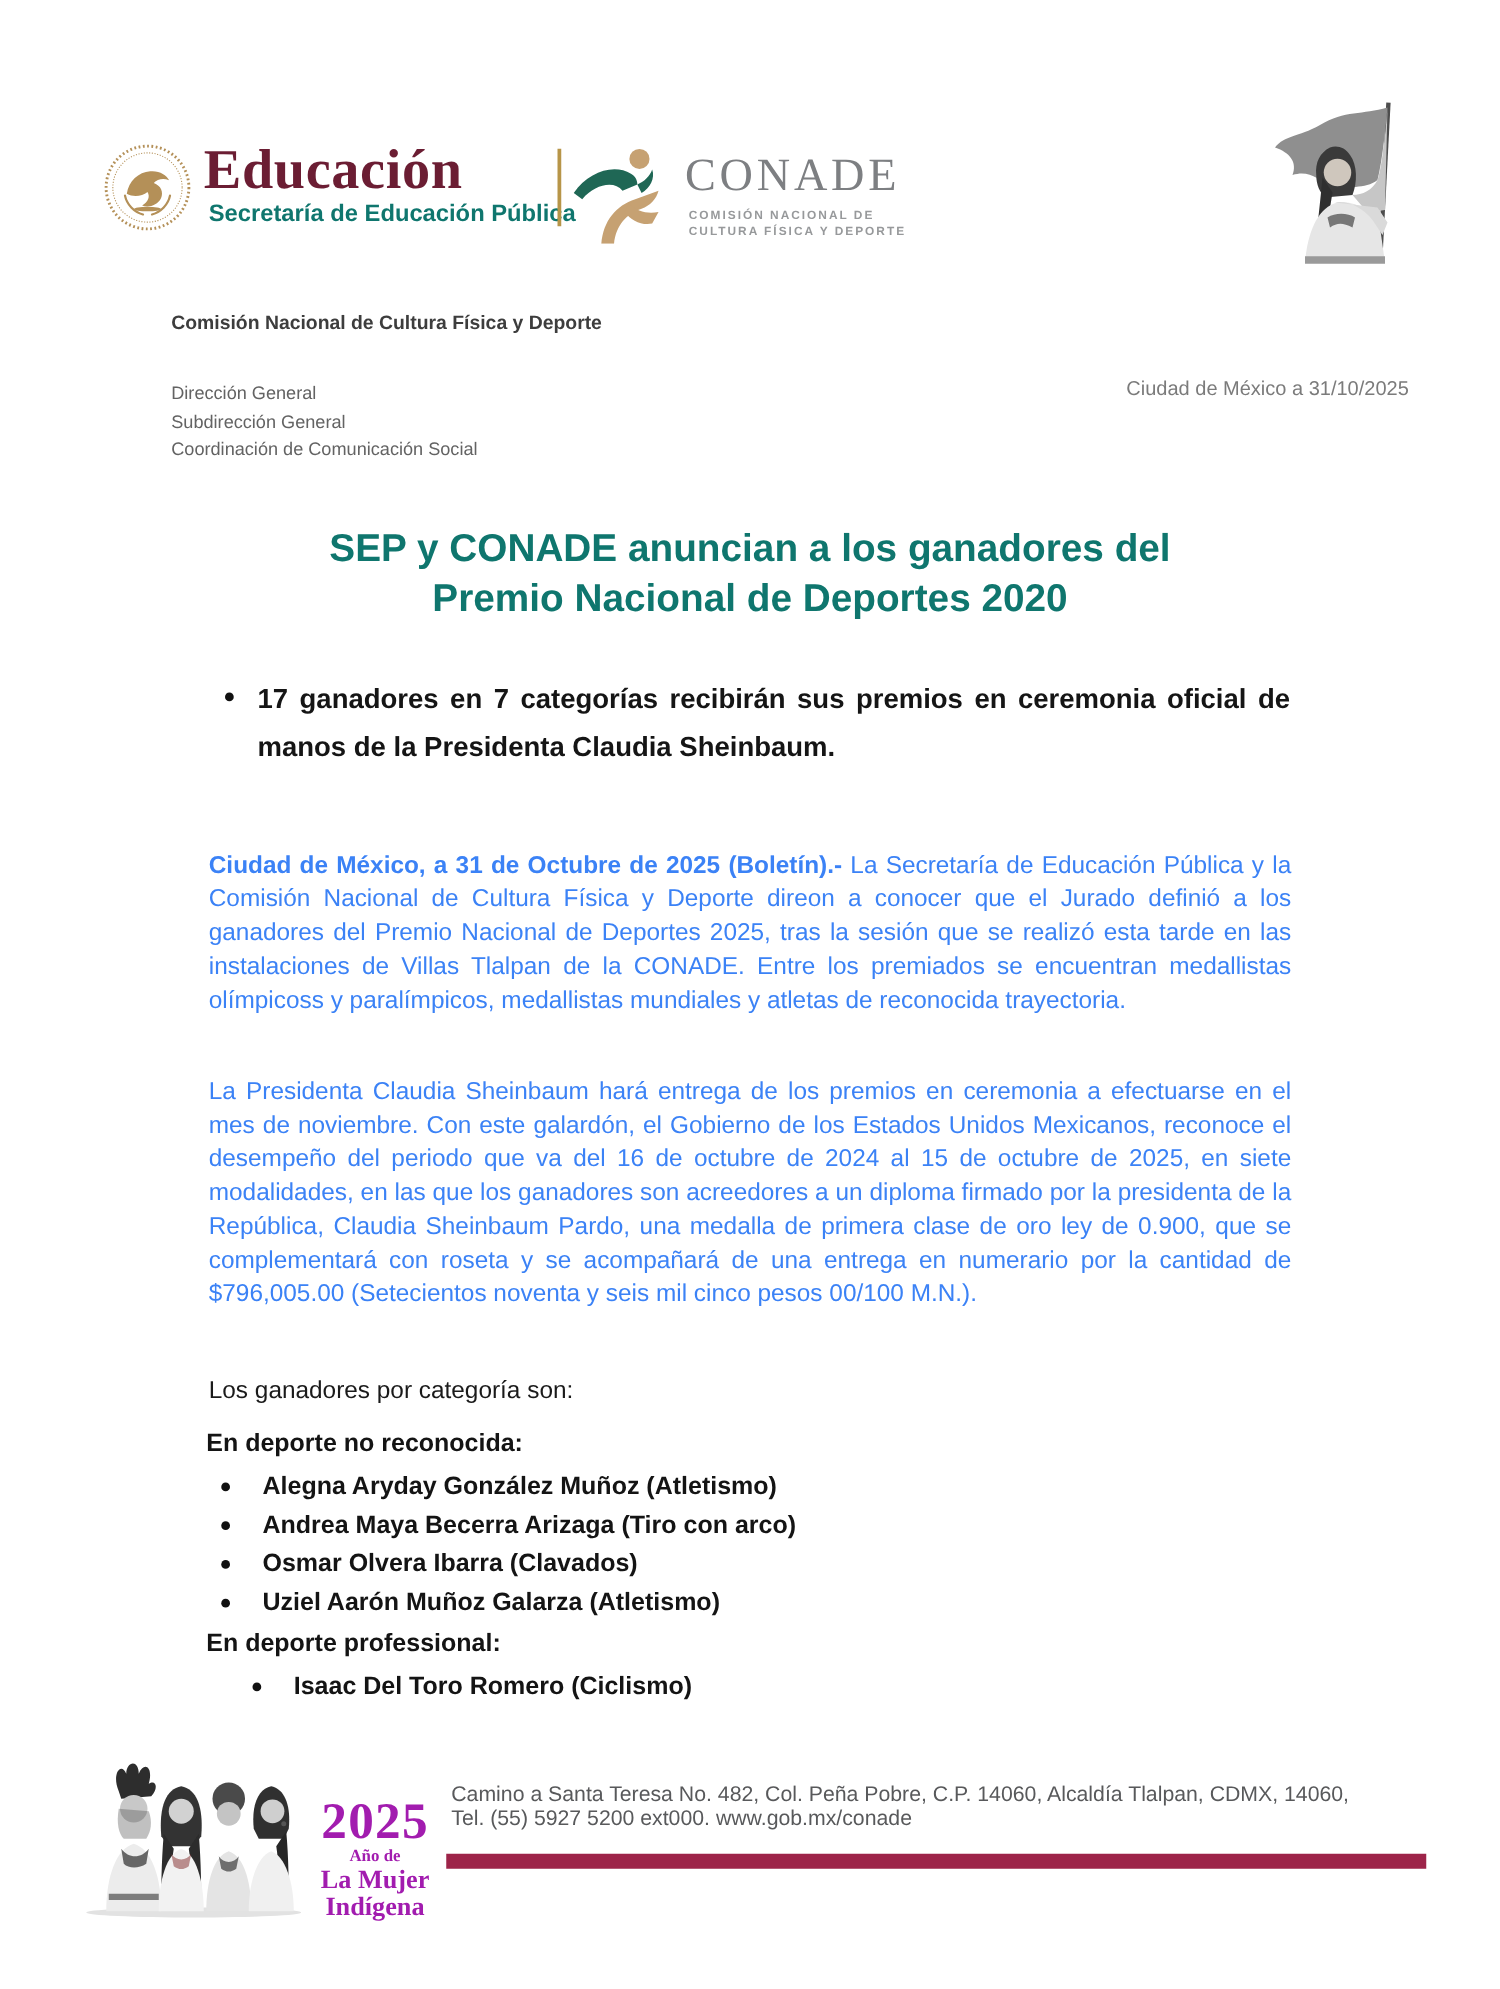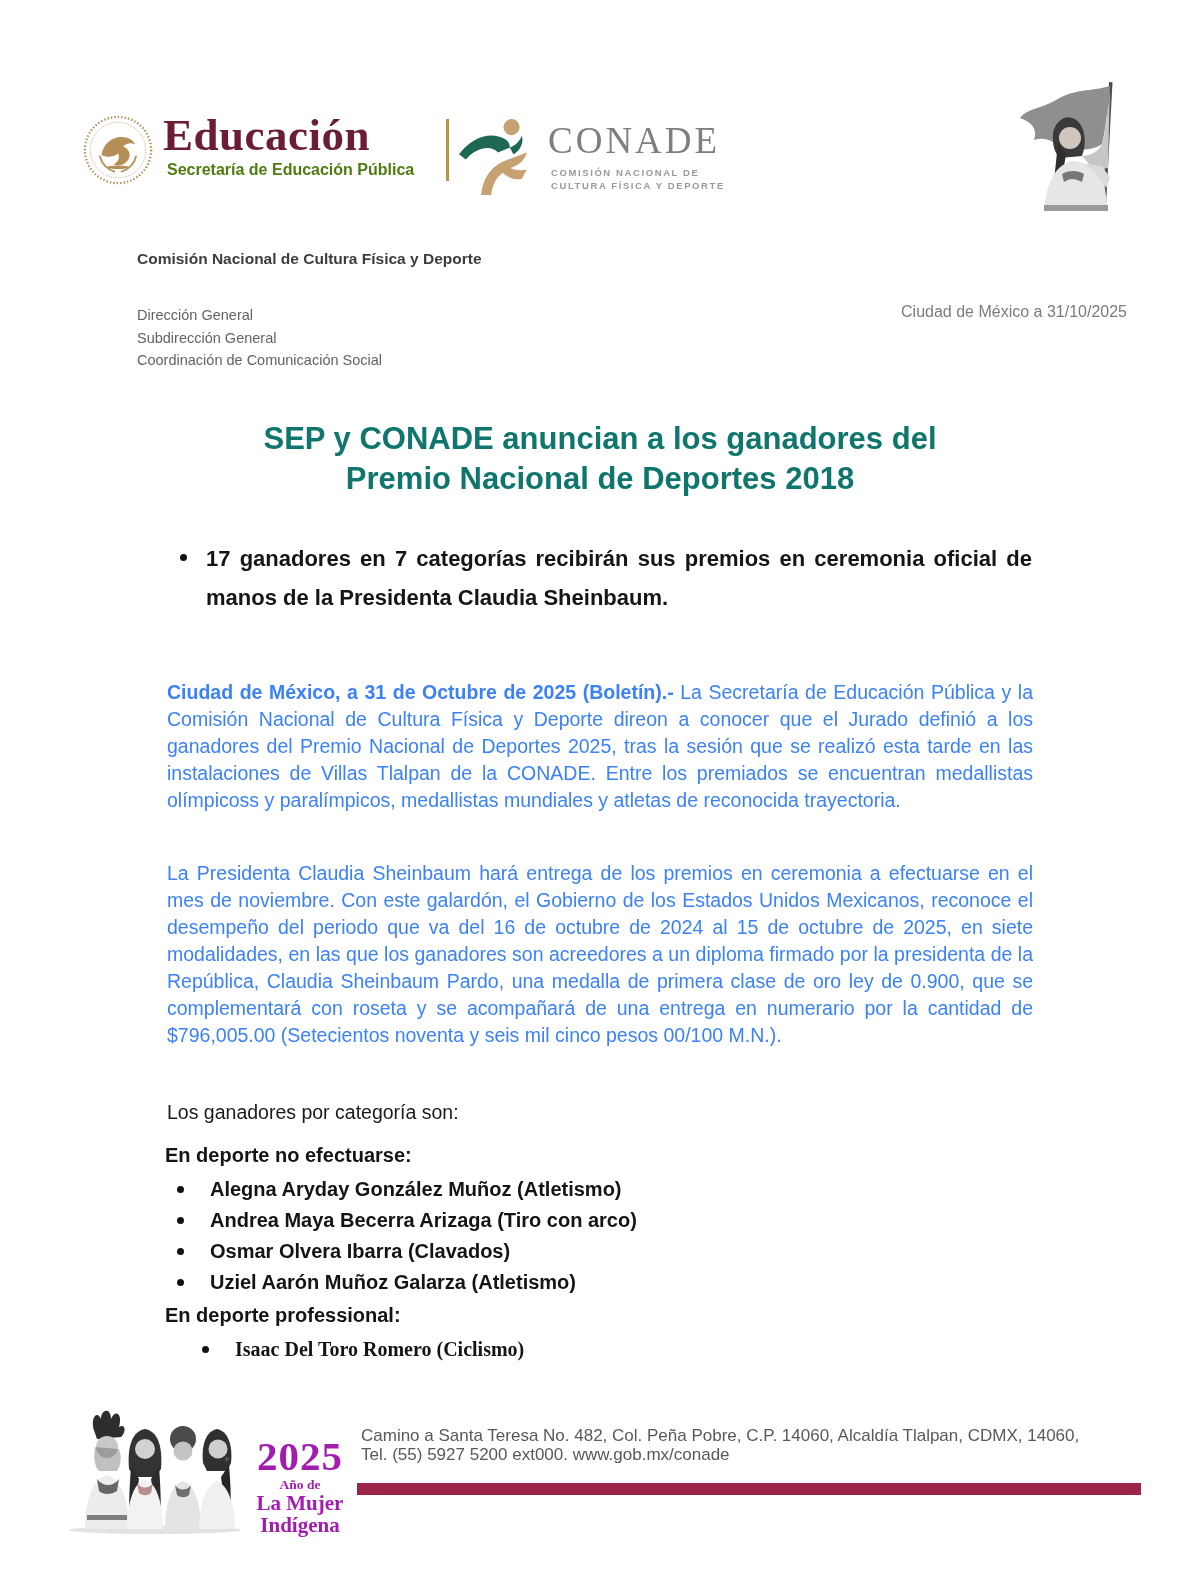--- a/index.html
+++ b/index.html
@@ -7,21 +7,21 @@
   .page {
     position:relative; width:1200px; height:1591px; margin:15px auto;
     background:#ffffff; overflow:hidden;
     font-family:"Liberation Sans", sans-serif; color:#1a1a1a;
   }
   .abs { position:absolute; }
 
   
   .edu-wordmark { left:163px; top:94px; font-family:"Liberation Serif", serif;
     font-weight:bold; font-size:45px; color:#6b1d33; letter-spacing:0.5px; }
-  .edu-sub { left:167px; top:146px; font-size:16px; font-weight:bold; color:#4d7c0f; }
+  .edu-sub { left:167px; top:146px; font-size:19px; font-weight:bold; color:#0f766e; }
   .logo-divider { left:446px; top:104px; width:3px; height:62px; background:#b79548; }
   .conade-word { left:548px; top:104px; font-family:"Liberation Serif", serif;
     font-size:37px; color:#7d7f82; letter-spacing:3px; font-weight:500; }
   .conade-sub { left:551px; top:151px; font-size:9.5px; color:#97999b;
     letter-spacing:1.6px; line-height:13px; font-weight:bold; }
 
   .org-name { left:137px; top:235px; font-size:15.5px; font-weight:bold; color:#3d3d3d; }
   .dept-lines { left:137px; top:289px; font-size:14.5px; color:#636363; line-height:22.5px; }
   .dateline { right:73px; top:288px; font-size:16px; color:#7b7b7b; }
 
@@ -39,21 +39,21 @@
   .para-2 { top:845px; }
 
   .winners-intro { left:167px; top:1086px; font-size:19.5px; color:#1a1a1a; }
 
   .cat-heading { left:165px; font-size:20px; font-weight:bold; color:#141414; }
   .cat-heading-1 { top:1129px; }
   .cat-heading-2 { top:1289px; }
 
   .cat-list { font-size:20px; font-weight:bold; color:#141414; line-height:31px; }
   .cat-list-1 { left:177px; top:1159px; }
-  .cat-list-2 { left:202px; top:1319px;font-family:Liberation Serif, serif; }
+  .cat-list-2 { left:202px; top:1319px; }
   .li-row { position:relative; padding-left:33px; }
   .dot { display:inline-block; width:7px; height:7px; border-radius:50%; background:#111; }
   .li-row .dot { position:absolute; left:0; top:12px; }
 
   
   .year-block { left:250px; top:1420px; width:100px; text-align:center;
     font-family:"Liberation Serif", serif; color:#a21caf; }
   .year-big { font-size:41px; font-weight:bold; line-height:42px; letter-spacing:1px; }
   .year-l1 { font-size:13.5px; line-height:15px; font-weight:bold; }
   .year-l2, .year-l3 { font-size:21px; line-height:22px; font-weight:bold; }
@@ -126,37 +126,37 @@
   <div class="abs dept-lines">
     <div>Dirección General</div>
     <div>Subdirección General</div>
     <div>Coordinación de Comunicación Social</div>
   </div>
 
   <div class="abs dateline">Ciudad de México a 31/10/2025</div>
 
   <h1 class="abs doc-title" style="margin:0;">
     <div>SEP y CONADE anuncian a los ganadores del</div>
-    <div>Premio Nacional de Deportes 2018</div>
+    <div>Premio Nacional de Deportes 2020</div>
   </h1>
 
   <div class="abs lead-bullet">
     <span class="dot"></span>
     <span>17 ganadores en 7 categorías recibirán sus premios en ceremonia oficial de manos de la Presidenta Claudia Sheinbaum.</span>
   </div>
 
   <p class="abs para para-1">
     <strong>Ciudad de México, a 31 de Octubre de 2025 (Boletín).-</strong><span> La Secretaría de Educación Pública y la Comisión Nacional de Cultura Física y Deporte direon a conocer que el Jurado definió a los ganadores del Premio Nacional de Deportes 2025, tras la sesión que se realizó esta tarde en las instalaciones de Villas Tlalpan de la CONADE. Entre los premiados se encuentran medallistas olímpicoss y paralímpicos, medallistas mundiales y atletas de reconocida trayectoria.</span>
   </p>
 
   <p class="abs para para-2">La Presidenta Claudia Sheinbaum hará entrega de los premios en ceremonia a efectuarse en el mes de noviembre. Con este galardón, el Gobierno de los Estados Unidos Mexicanos, reconoce el desempeño del periodo que va del 16 de octubre de 2024 al 15 de octubre de 2025, en siete modalidades, en las que los ganadores son acreedores a un diploma firmado por la presidenta de la República, Claudia Sheinbaum Pardo, una medalla de primera clase de oro ley de 0.900, que se complementará con roseta y se acompañará de una entrega en numerario por la cantidad de $796,005.00 (Setecientos noventa y seis mil cinco pesos 00/100 M.N.).</p>
 
   <div class="abs winners-intro">Los ganadores por categoría son:</div>
 
-  <div class="abs cat-heading cat-heading-1">En deporte no efectuarse:</div>
+  <div class="abs cat-heading cat-heading-1">En deporte no reconocida:</div>
 
   <div class="abs cat-list cat-list-1">
     <div class="li-row">
       <span class="dot"></span>
       <span>Alegna Aryday González Muñoz (Atletismo)</span>
     </div>
     <div class="li-row">
       <span class="dot"></span>
       <span>Andrea Maya Becerra Arizaga (Tiro con arco)</span>
     </div>

